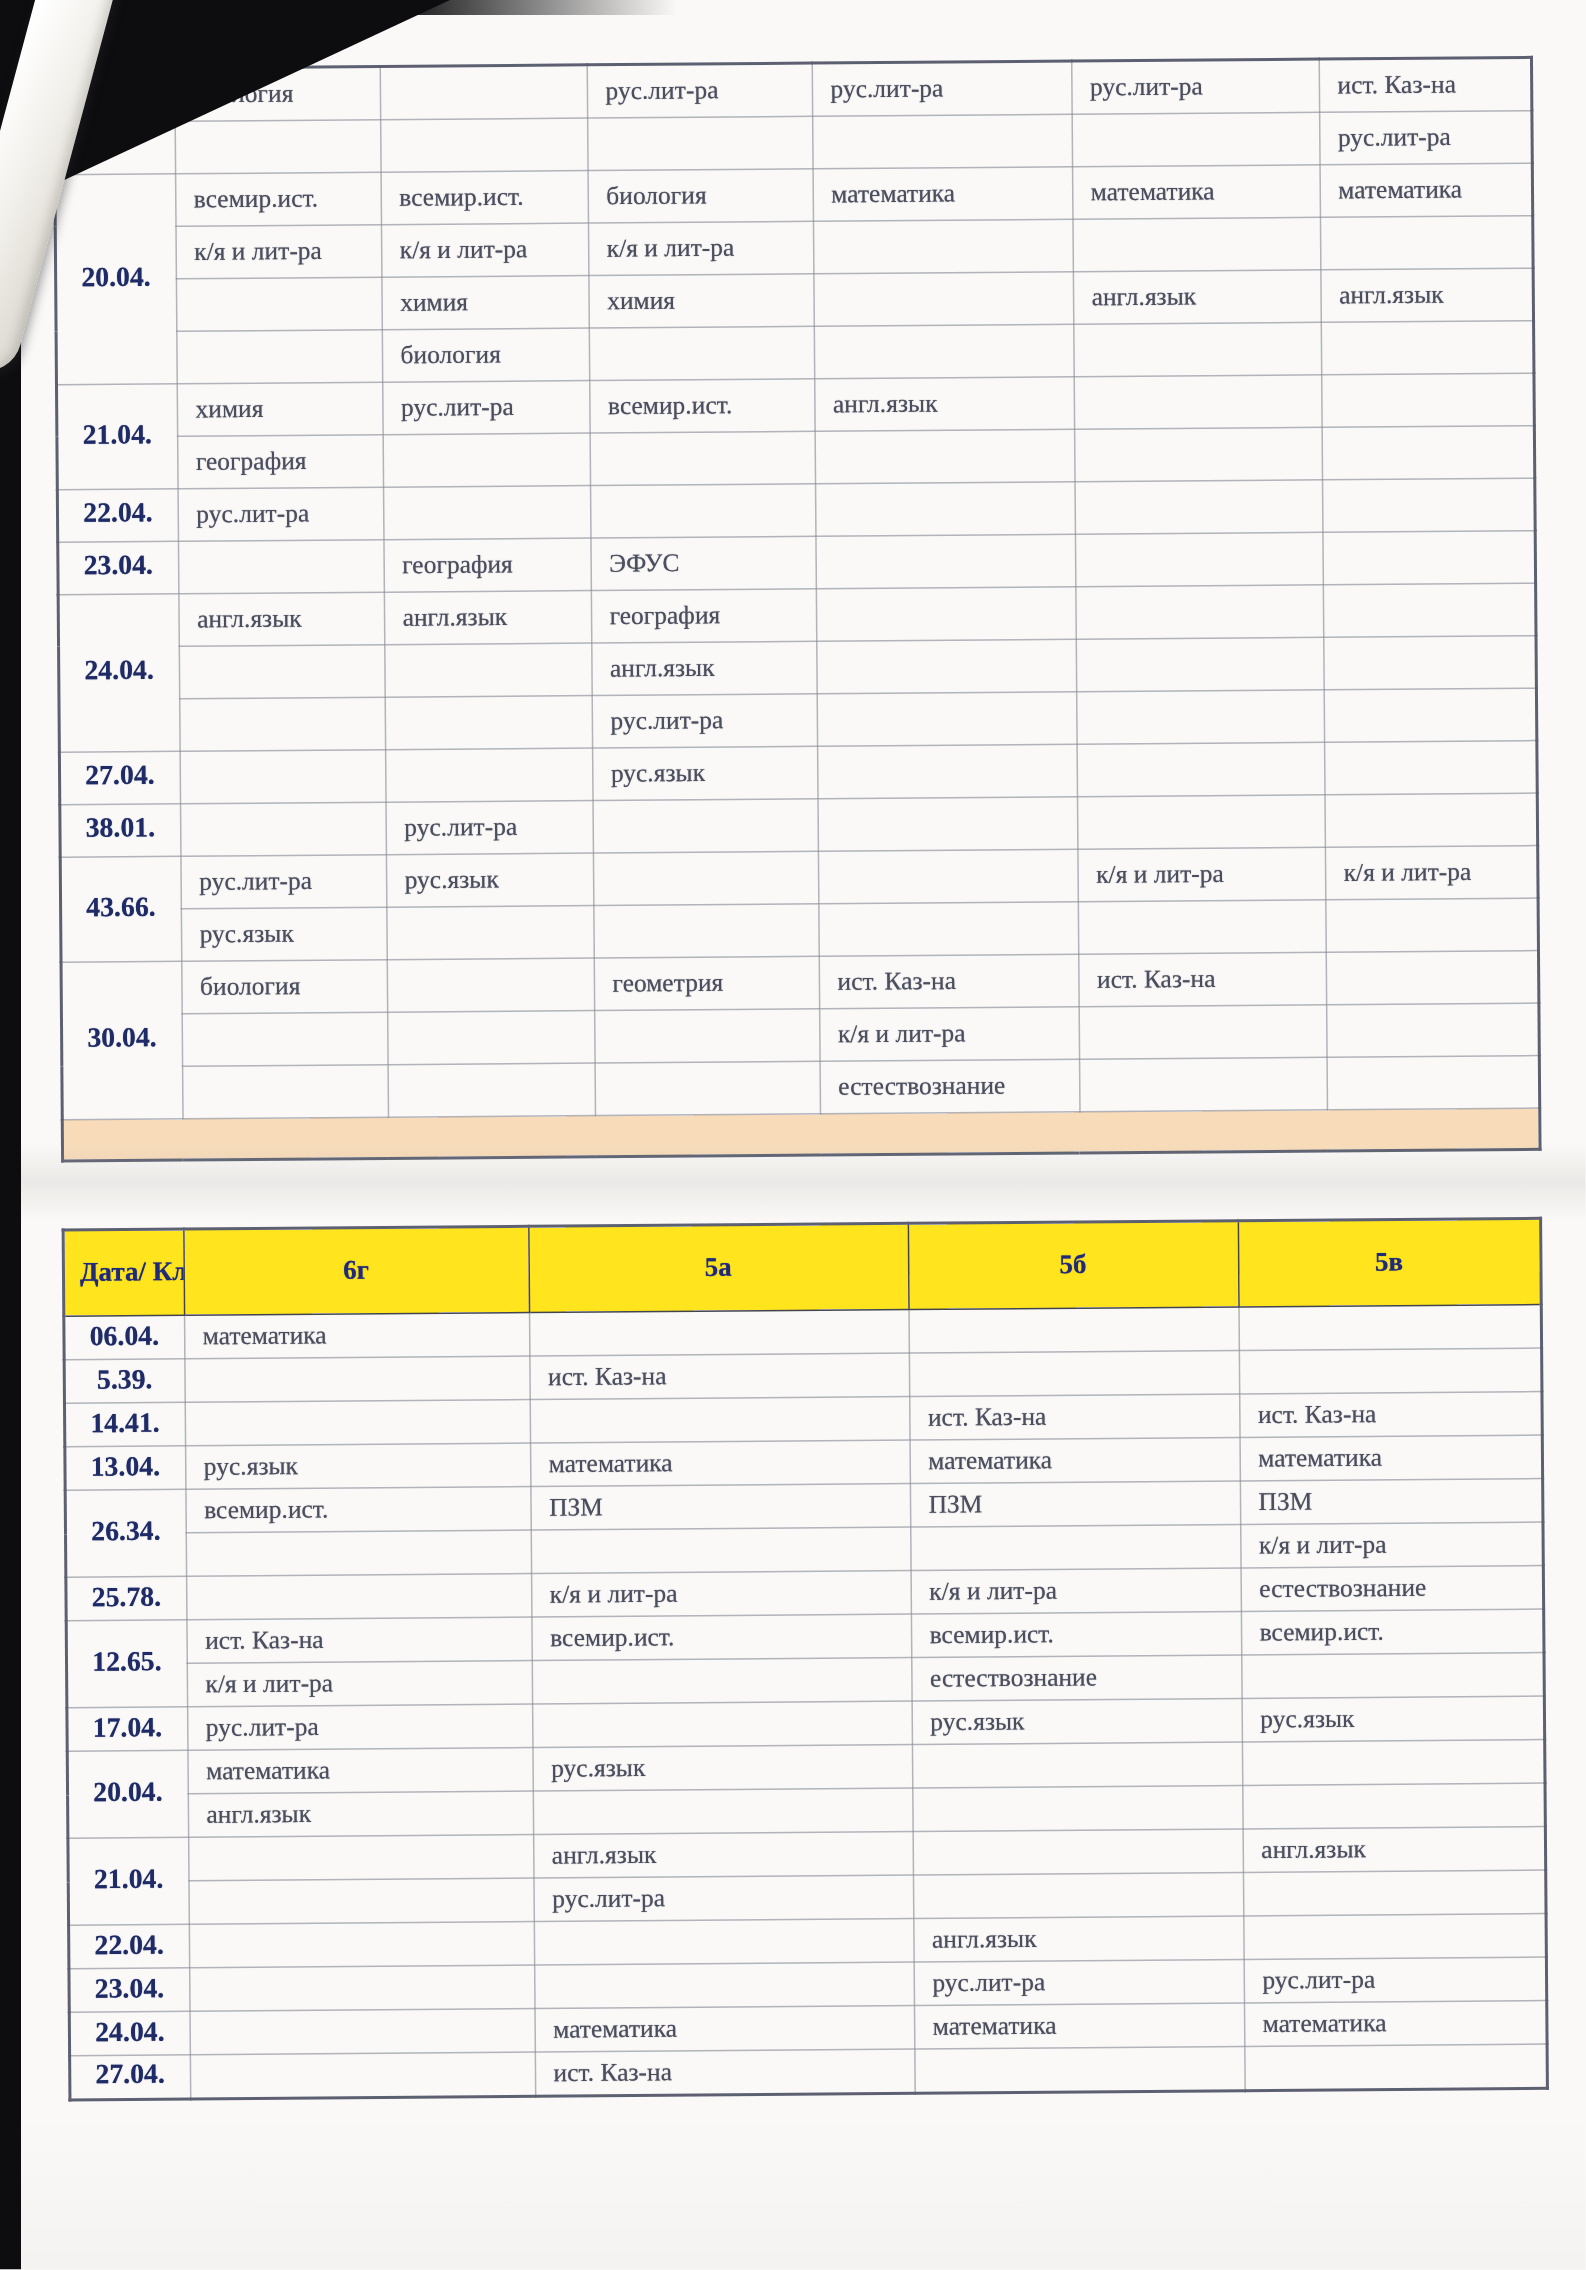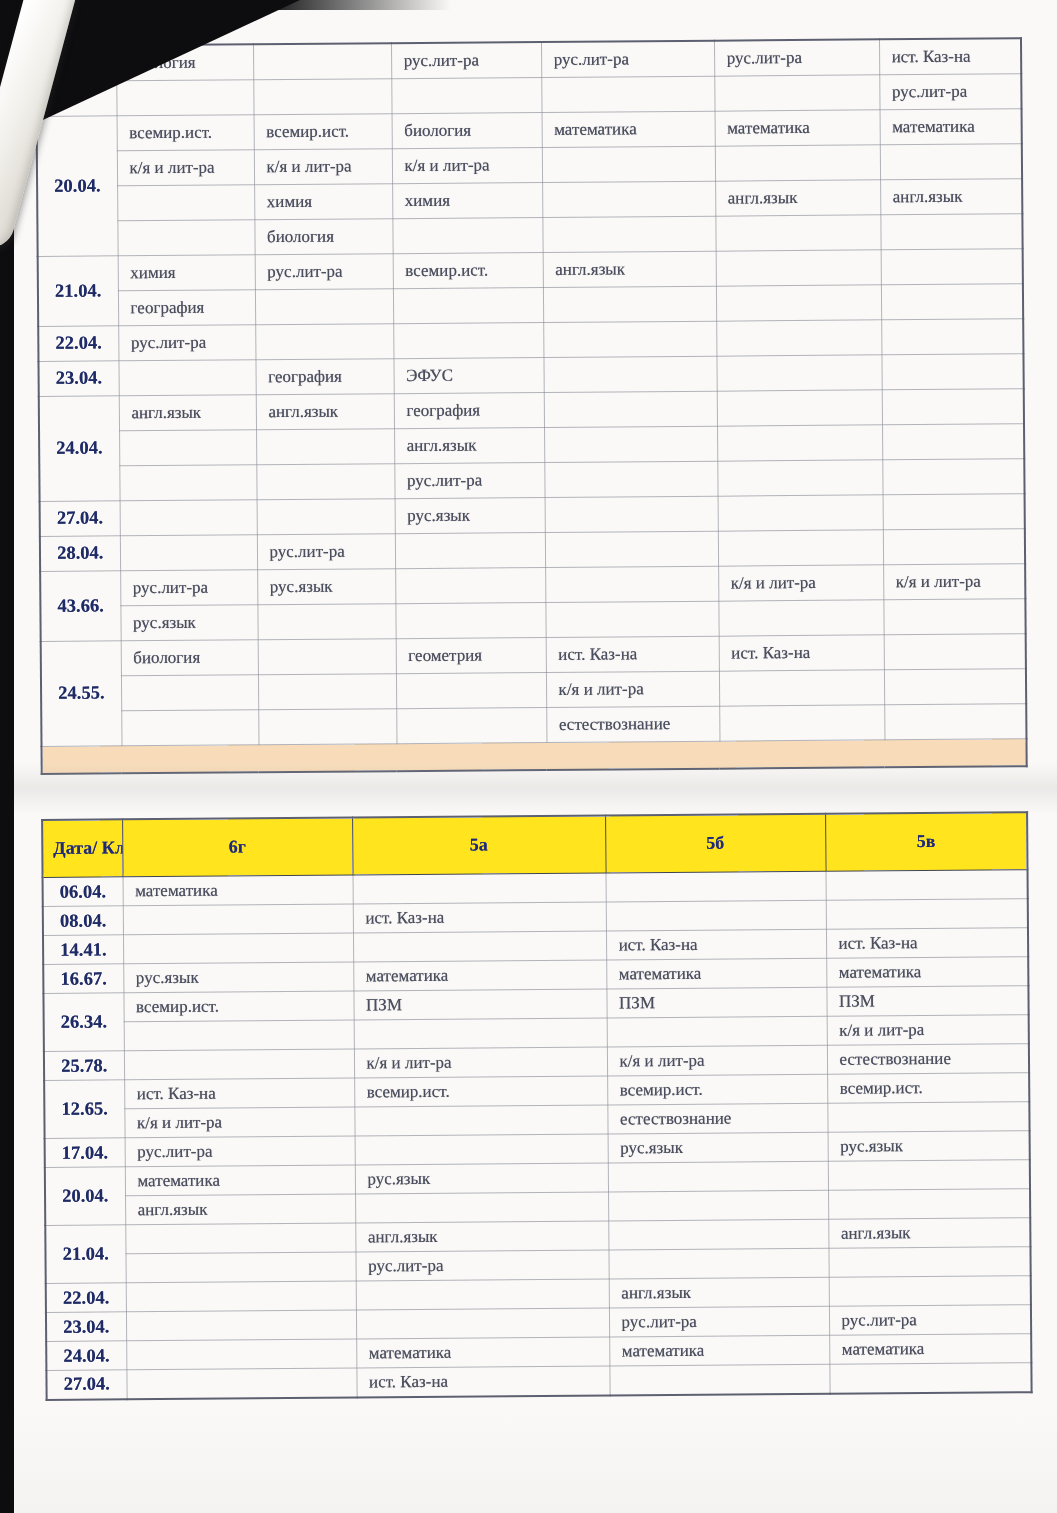--- a/index.html
+++ b/index.html
@@ -190,21 +190,21 @@
         <tr>
           <td class="date" rowspan="1">27.04.</td>
           <td class="subj"></td>
           <td class="subj"></td>
           <td class="subj">рус.язык</td>
           <td class="subj"></td>
           <td class="subj"></td>
           <td class="subj"></td>
         </tr>
         <tr>
-          <td class="date" rowspan="1">28.04.</td>
+          <td class="date" rowspan="1">38.01.</td>
           <td class="subj"></td>
           <td class="subj">рус.лит-ра</td>
           <td class="subj"></td>
           <td class="subj"></td>
           <td class="subj"></td>
           <td class="subj"></td>
         </tr>
         <tr>
           <td class="date" rowspan="2">43.66.</td>
           <td class="subj">рус.лит-ра</td>
@@ -216,21 +216,21 @@
         </tr>
         <tr>
           <td class="subj">рус.язык</td>
           <td class="subj"></td>
           <td class="subj"></td>
           <td class="subj"></td>
           <td class="subj"></td>
           <td class="subj"></td>
         </tr>
         <tr>
-          <td class="date" rowspan="3">24.55.</td>
+          <td class="date" rowspan="3">30.04.</td>
           <td class="subj">биология</td>
           <td class="subj"></td>
           <td class="subj">геометрия</td>
           <td class="subj">ист. Каз-на</td>
           <td class="subj">ист. Каз-на</td>
           <td class="subj"></td>
         </tr>
         <tr>
           <td class="subj"></td>
           <td class="subj"></td>
@@ -275,35 +275,35 @@
     </thead>
     <tbody>
         <tr>
           <td class="date" rowspan="1">06.04.</td>
           <td class="subj">математика</td>
           <td class="subj"></td>
           <td class="subj"></td>
           <td class="subj"></td>
         </tr>
         <tr>
-          <td class="date" rowspan="1">08.04.</td>
+          <td class="date" rowspan="1">5.39.</td>
           <td class="subj"></td>
           <td class="subj">ист. Каз-на</td>
           <td class="subj"></td>
           <td class="subj"></td>
         </tr>
         <tr>
           <td class="date" rowspan="1">14.41.</td>
           <td class="subj"></td>
           <td class="subj"></td>
           <td class="subj">ист. Каз-на</td>
           <td class="subj">ист. Каз-на</td>
         </tr>
         <tr>
-          <td class="date" rowspan="1">16.67.</td>
+          <td class="date" rowspan="1">13.04.</td>
           <td class="subj">рус.язык</td>
           <td class="subj">математика</td>
           <td class="subj">математика</td>
           <td class="subj">математика</td>
         </tr>
         <tr>
           <td class="date" rowspan="2">26.34.</td>
           <td class="subj">всемир.ист.</td>
           <td class="subj">ПЗМ</td>
           <td class="subj">ПЗМ</td>

